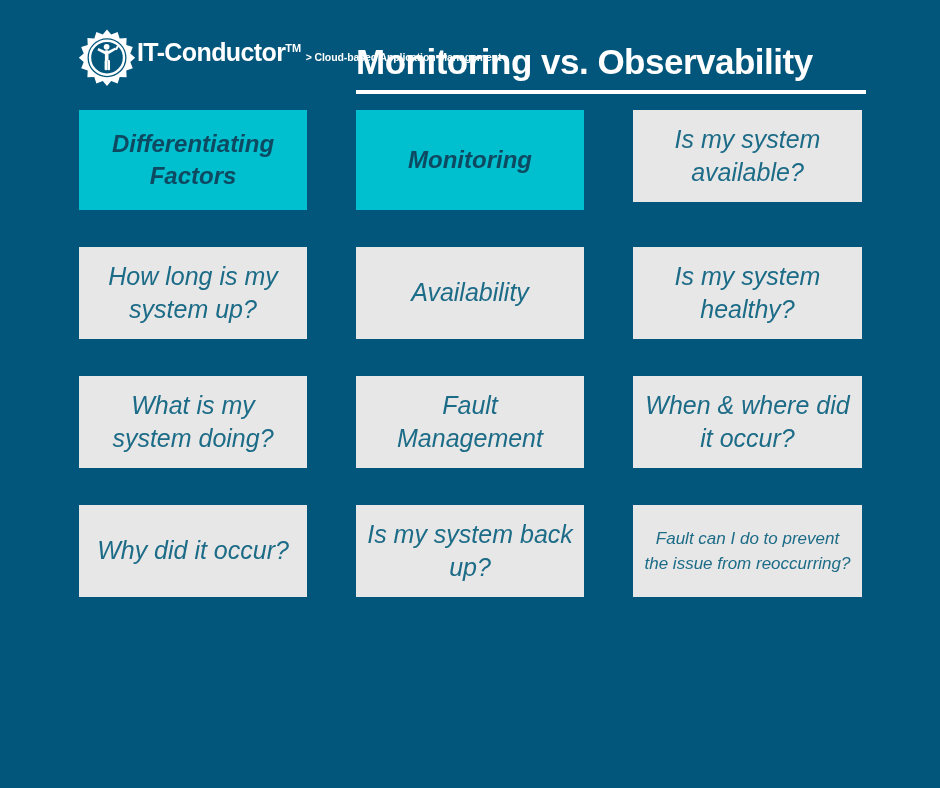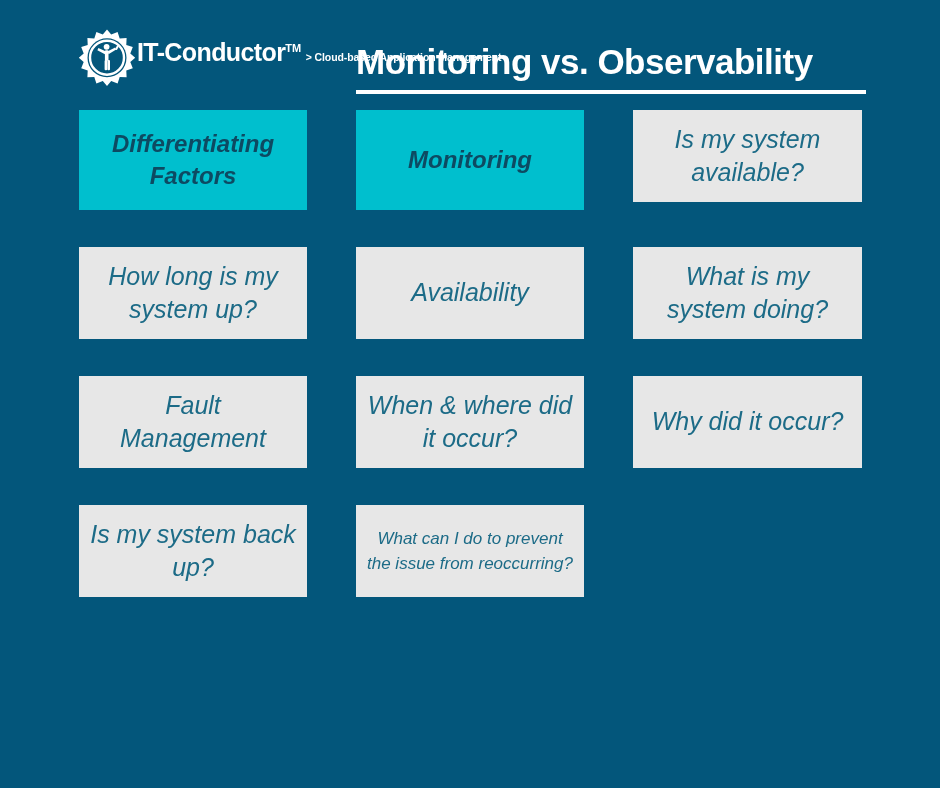--- a/index.html
+++ b/index.html
@@ -156,22 +156,23 @@
 
 <div class="grid">
 
   <div class="cell head">Differentiating Factors</div>
   <div class="cell head">Monitoring</div>
 
   <div class="cell body">Is my system available?</div>
   <div class="cell body">How long is my system up?</div>
 
   <div class="cell body">Availability</div>
+  <div class="cell body">Is my system healthy?</div>
   <div class="cell body">What is my system doing?</div>
 
   <div class="cell body">Fault Management</div>
   <div class="cell body">When &amp; where did it occur?</div>
   <div class="cell body">Why did it occur?</div>
 
   <div class="cell body">Is my system back up?</div>
-  <div class="cell body small">What can I do to prevent the issue from reoccurring?</div>
+  <div class="cell body small">Fault can I do to prevent the issue from reoccurring?</div>
 
 </div>
 
 </body></html>

